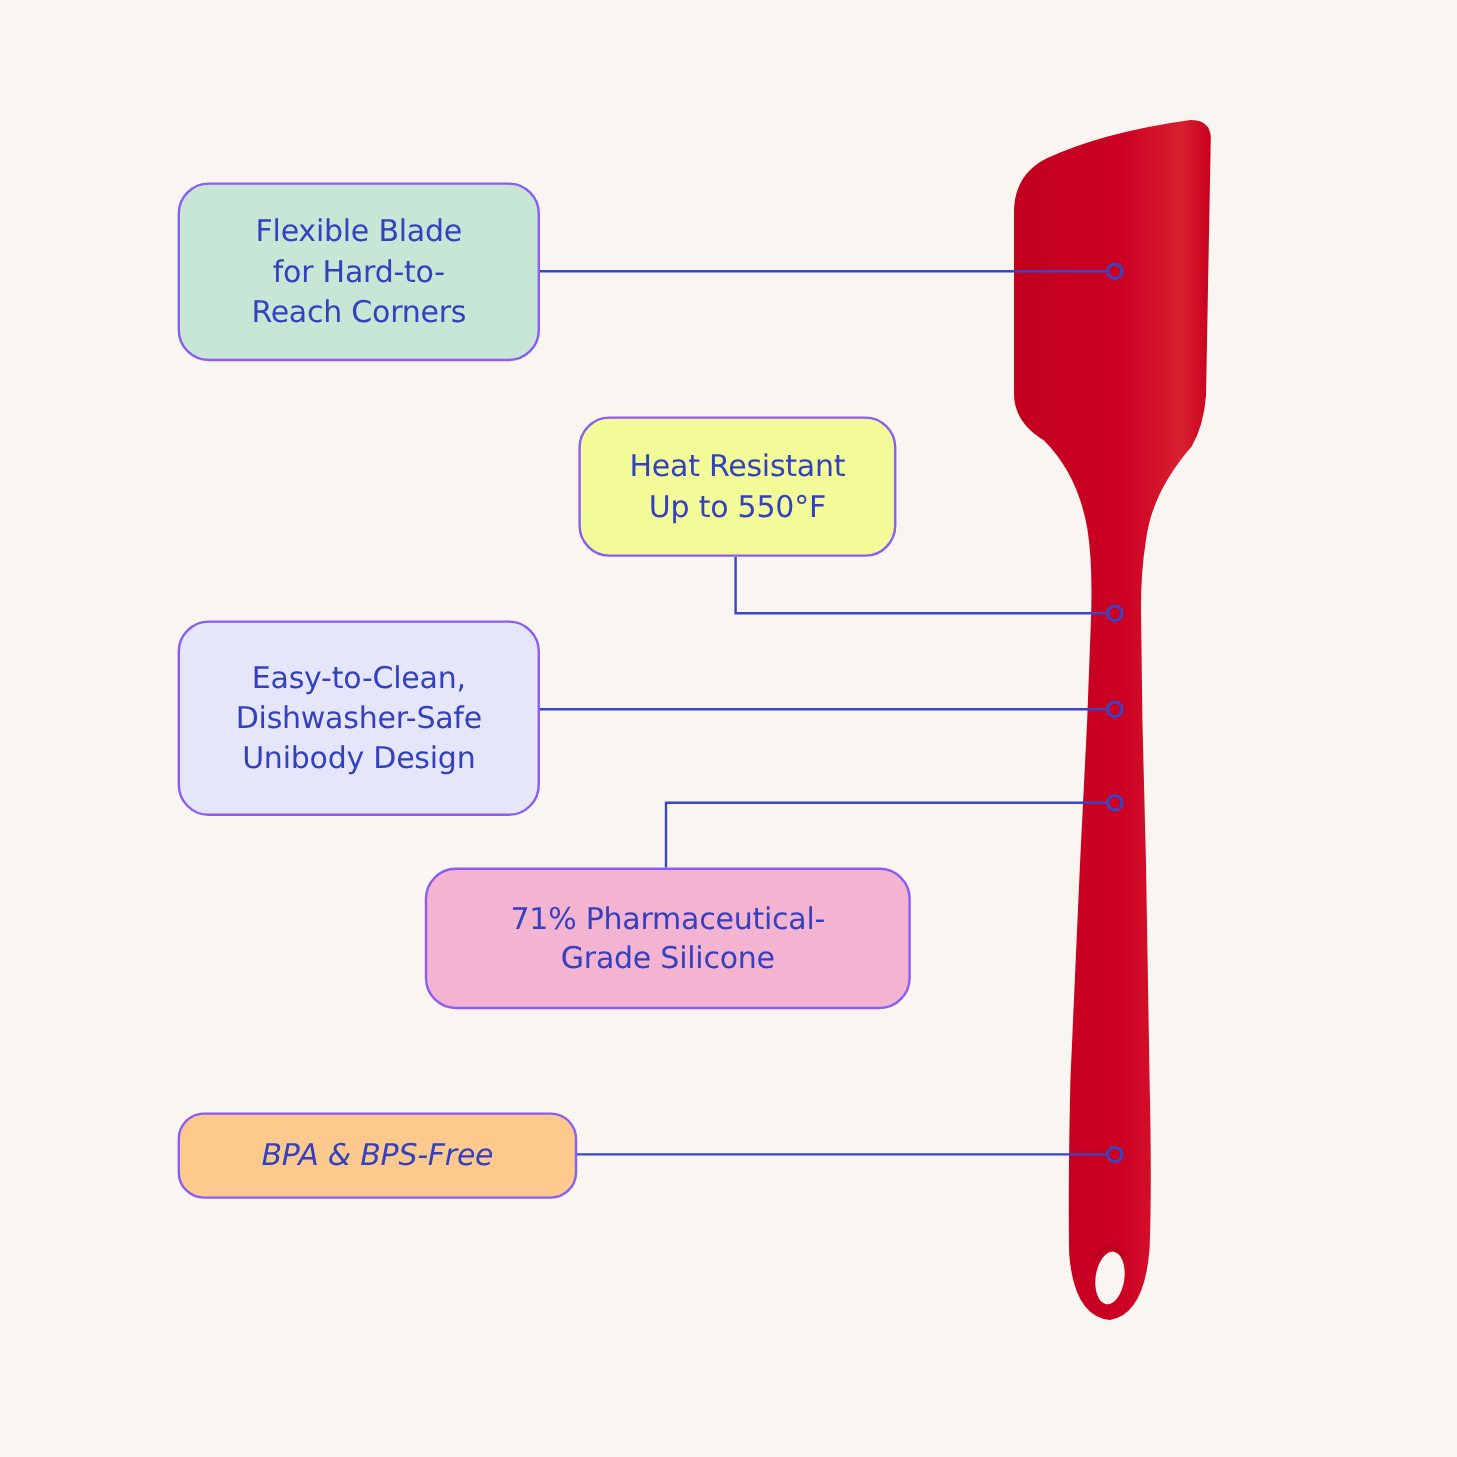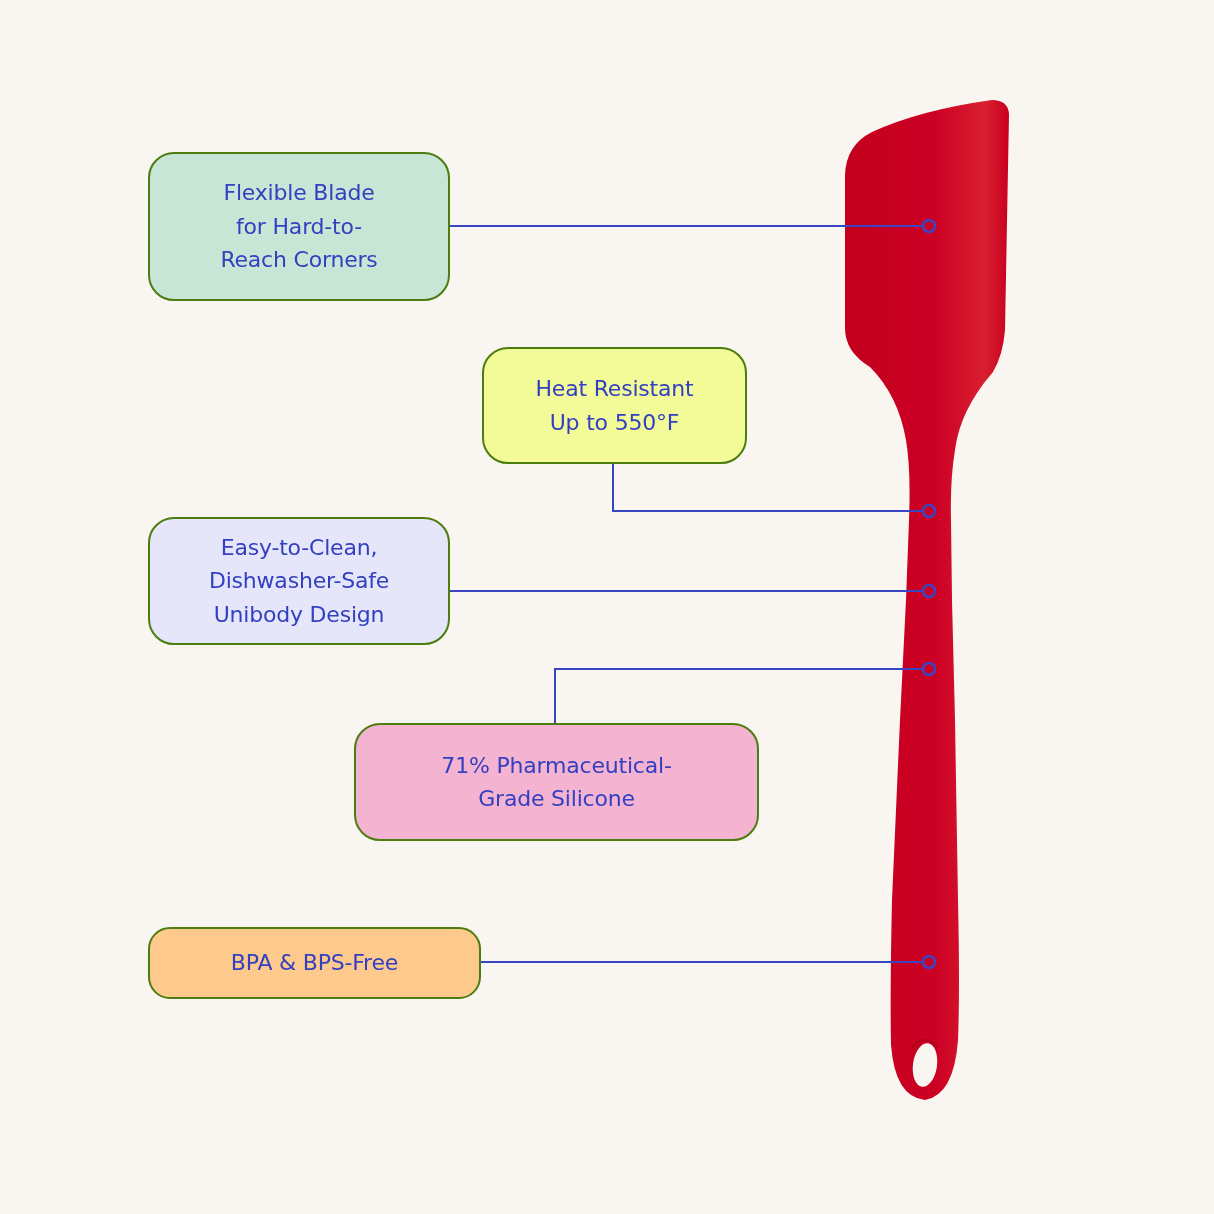--- a/index.html
+++ b/index.html
@@ -6,26 +6,26 @@
     body {
       width: 1214px; height: 1214px; overflow: hidden;
       background: #f9f6f1;
       font-family: "DejaVu Sans", sans-serif;
     }
     .canvas { position: relative; width: 1214px; height: 1214px; }
     svg.art { position: absolute; left: 0; top: 0; }
     .callout {
       position: absolute;
       box-sizing: border-box;
-      border: 2px solid #4d7c0f;
+      border: 2px solid #8b5cf6;
       border-radius: 26px;
       display: flex; align-items: center; justify-content: center;
       text-align: center;
       color: #3340c0;
-      font-size: 22px;
+      font-size: 25px;
       line-height: 33.5px;
       letter-spacing: -0.2px;
       white-space: pre-line;
     }
     .callout span { display: block; }
   </style>
 </head>
 <body>
 
 <div class="canvas">
@@ -89,28 +89,28 @@
     <span>Flexible Blade
 for Hard-to-
 Reach Corners</span>
   </div>
 
   <div class="callout" style="left:482px; top:347px; width:265px; height:117px; background:#f2fb98;justify-content:center;">
     <span>Heat Resistant
 Up to 550°F</span>
   </div>
 
-  <div class="callout" style="left:148px; top:517px; width:302px; height:128px; background:#e6e6fa;">
+  <div class="callout" style="left:148px; top:517px; width:302px; height:163px; background:#e6e6fa;">
     <span>Easy-to-Clean,
 Dishwasher-Safe
 Unibody Design</span>
   </div>
 
   <div class="callout" style="left:354px; top:723px; width:405px; height:118px; background:#f3b3d1;">
     <span>71% Pharmaceutical-
 Grade Silicone</span>
   </div>
 
-  <div class="callout" style="left:148px; top:927px; width:333px; height:72px; background:#fdc98c; border-radius:22px;">
+  <div class="callout" style="left:148px; top:927px; width:333px; height:72px; background:#fdc98c; border-radius:22px;font-style:italic;">
     <span>BPA &amp; BPS-Free</span>
   </div>
 
 </div>
 
 </body></html>

